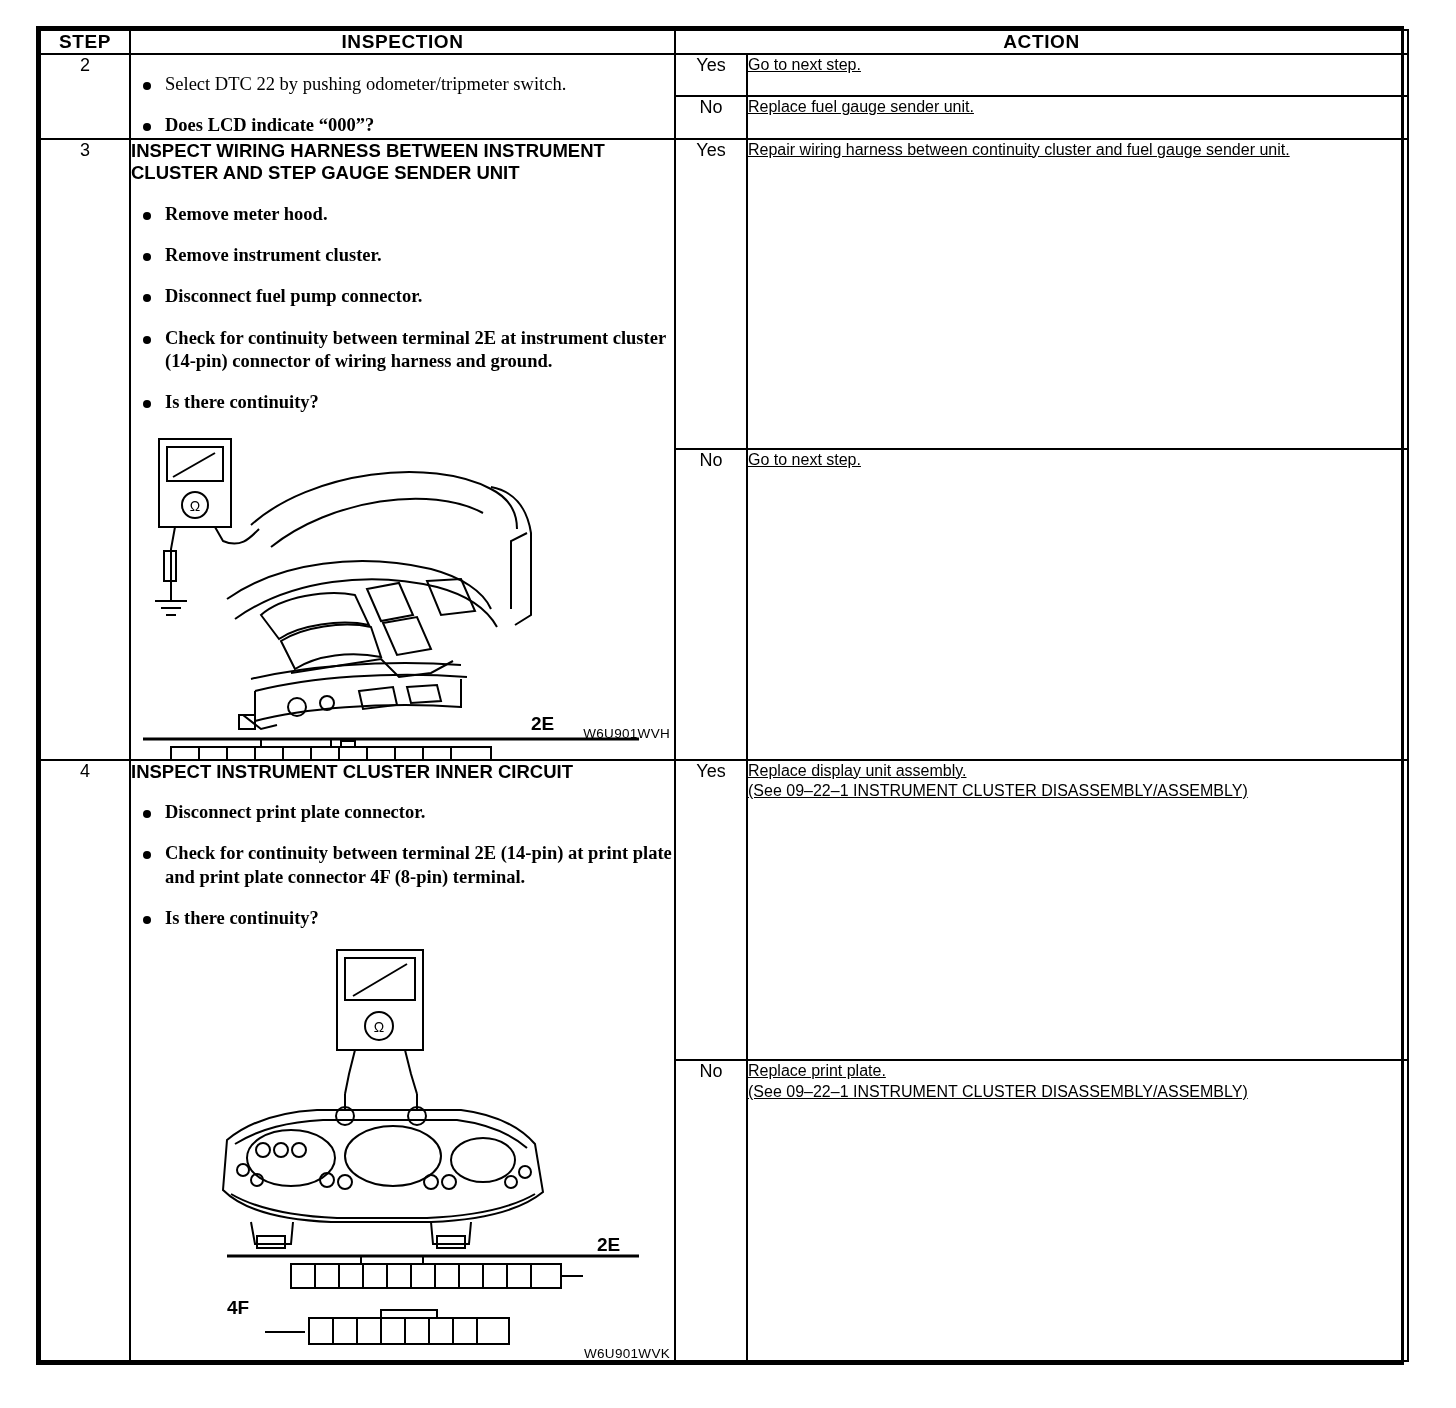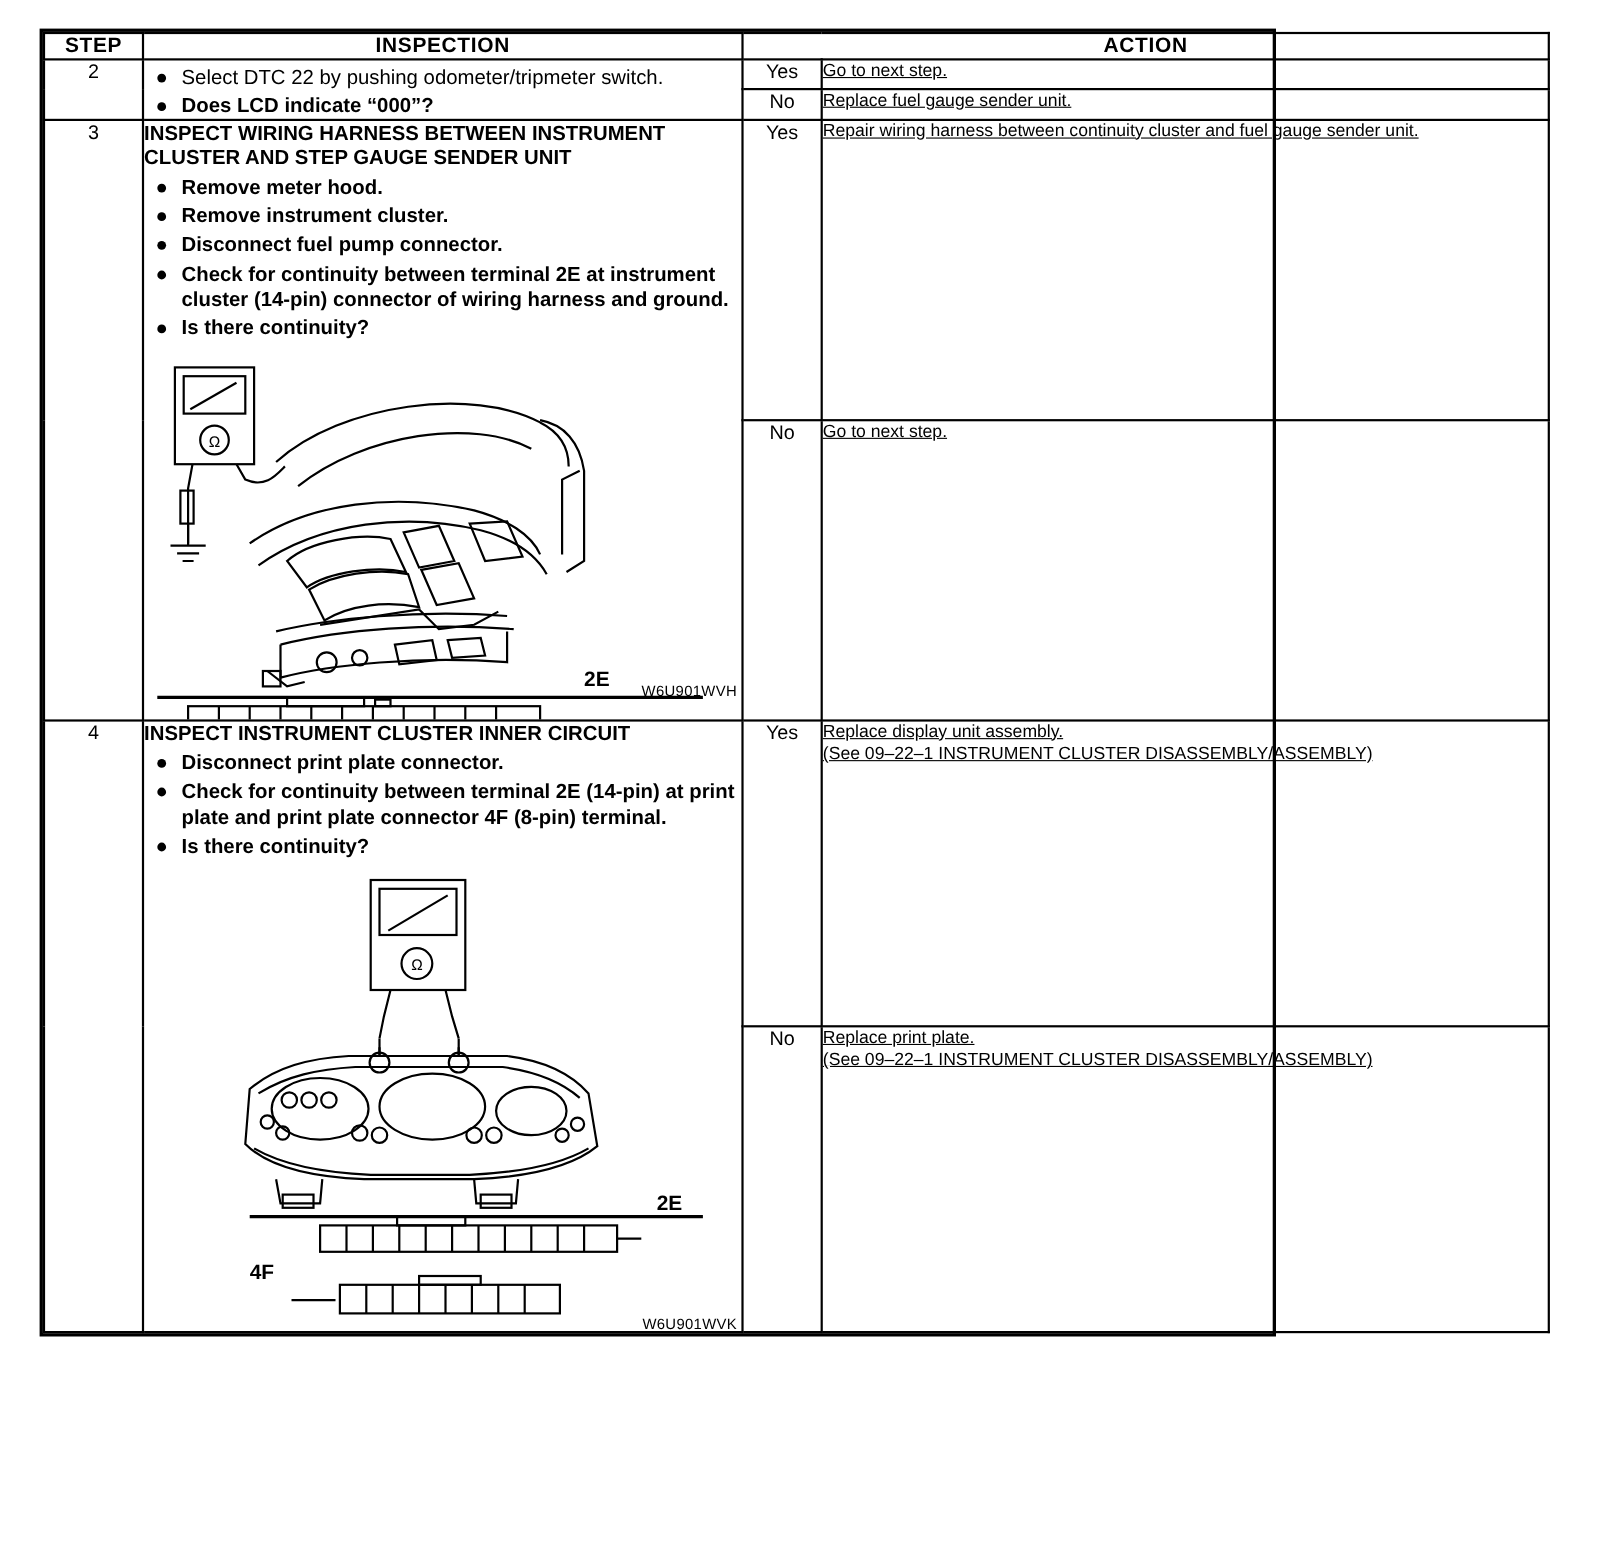--- a/index.html
+++ b/index.html
@@ -6,21 +6,21 @@
   body{
     width:1456px;height:1408px;
     font-family:"Liberation Sans", sans-serif;
     color:#000;
     position:relative;
     overflow:hidden;
   }
   .sheet{
     position:absolute;
     left:36px; top:26px;
-    width:1124px;
+    width:1368px;
     border:3px solid #000;
     box-sizing:border-box;
   }
   table.tbl{
     border-collapse:collapse;
     width:100%;
     table-layout:fixed;
   }
   table.tbl td, table.tbl th{
     border:2px solid #000;
@@ -68,22 +68,23 @@
     margin-bottom:2px;
   }
   ul.bul{
     list-style:none;
     margin:0;
     padding:0 0 0 4px;
   }
   ul.bul li{
     position:relative;
     padding-left:30px;
-    margin-top:3px;
+    margin-top:18px;
     line-height:1.26;
+    font-family:Liberation Serif, serif;
   }
   ul.bul li:before{
     content:"";
     position:absolute;
     left:8px; top:9px;
     width:8px;height:8px;
     background:#000;
     border-radius:50%;
   }
   ul.bul.bold li{font-weight:bold;}

